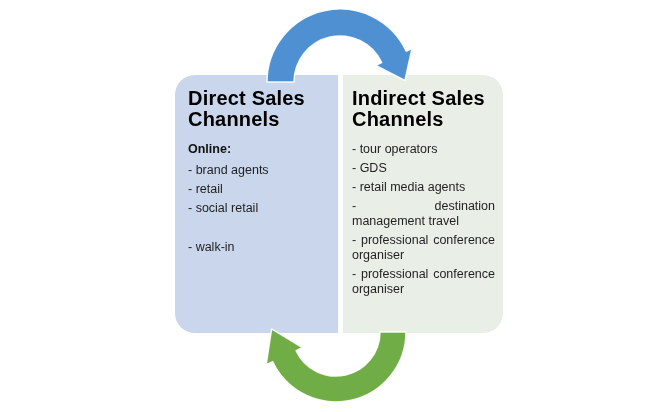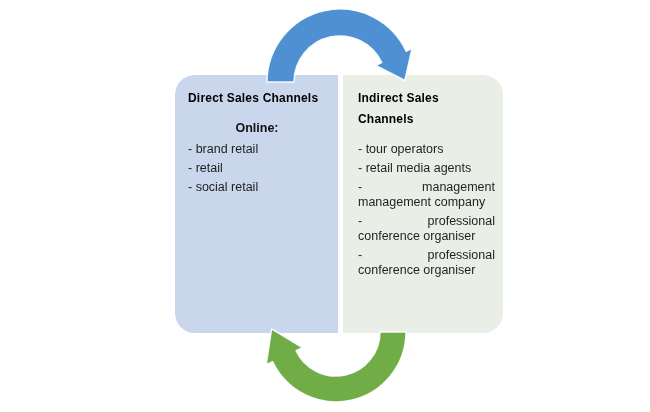--- a/index.html
+++ b/index.html
@@ -25,37 +25,36 @@
   .box-left {
     left: 175px;
     width: 163px;
     border-radius: 20px 0 0 20px;
     padding: 13px 12px 0 13px;
   }
   .box-right {
     left: 343px;
     width: 160px;
     border-radius: 0 20px 20px 0;
-    padding: 13px 8px 0 15px;
+    padding: 13px 8px 0 9px;
   }
   .box-title {
-    font-size: 12px;
+    font-size: 20px;
     font-weight: bold;
     line-height: 21px;
     color: #000000;
     margin: 0 0 12px 0;
     letter-spacing: 0.2px;
   }
   .section-heading {
     font-size: 12.5px;
     font-weight: bold;
     line-height: 15px;
     margin: 0 0 6px 0;
     color: #111111;
-    text-align: center;
   }
   .list-item {
     font-size: 12.5px;
     line-height: 15px;
     margin: 0 0 4px 0;
     color: #1f1f1f;
   }
   .section-offline {
     margin-top: 24px;
   }
@@ -77,36 +76,38 @@
 </head>
 <body>
 
 <div class="stage">
 
   <div class="box box-left" style="background: rgb(201, 214, 235);">
     <div class="box-title">Direct Sales Channels</div>
 
     <div class="section">
       <div class="section-heading">Online:</div>
-      <div class="list-item">- brand retail</div>
+      <div class="list-item">- brand agents</div>
       <div class="list-item">- retail</div>
       <div class="list-item">- social retail</div>
     </div>
 
     <div class="section section-offline">
+      <div class="list-item">- walk-in</div>
     </div>
   </div>
 
   <div class="box box-right" style="background: rgb(233, 239, 230);">
     <div class="box-title">Indirect Sales Channels</div>
 
     <div class="right-list">
       <div class="list-item">- tour operators</div>
+      <div class="list-item">- GDS</div>
       <div class="list-item">- retail media agents</div>
-      <div class="list-item">- management management company</div>
+      <div class="list-item">- destination management travel</div>
       <div class="list-item">- professional conference organiser</div>
       <div class="list-item">- professional conference organiser</div>
     </div>
   </div>
 
   <svg class="arrows-overlay" width="650" height="412" viewBox="0 0 650 412" xmlns="http://www.w3.org/2000/svg">
 
     <path d="M 267,82
              A 73,73 0 0 1 406.2,51.2
              L 412,48.4

